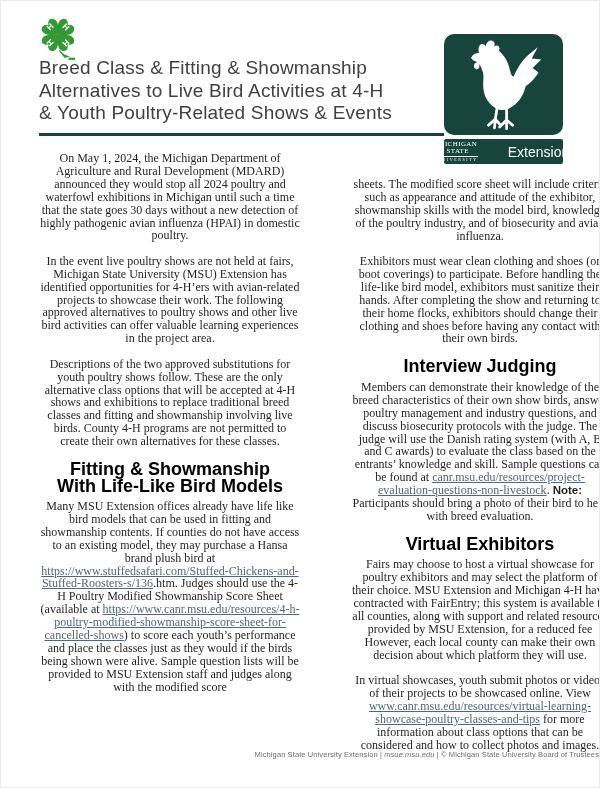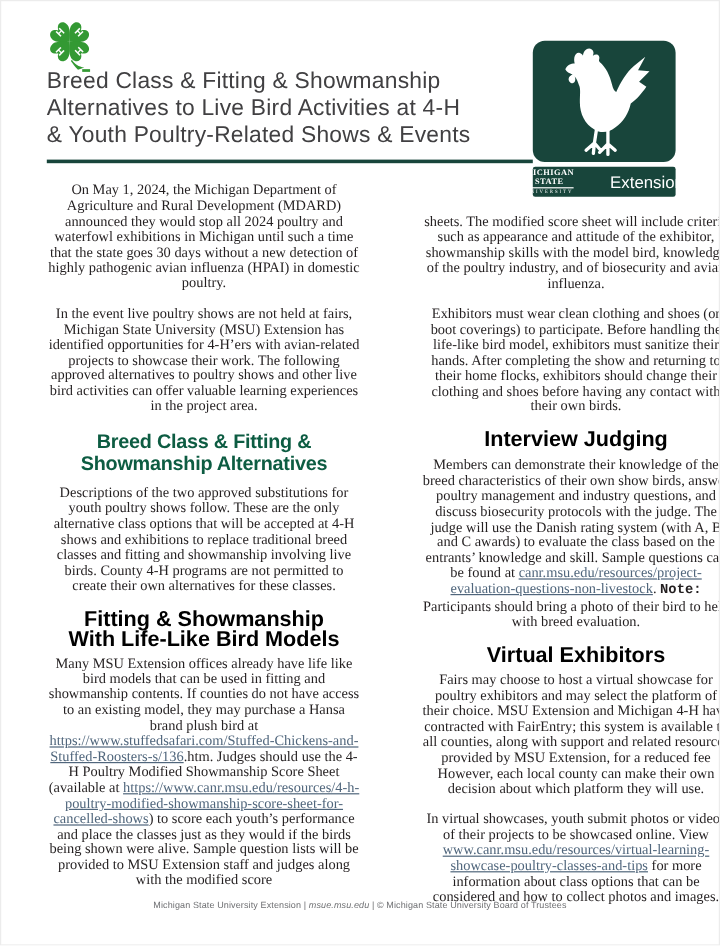--- a/index.html
+++ b/index.html
@@ -18,42 +18,42 @@
   .rooster-box {
     position:absolute; left:443px; top:33px; width:119px; height:101px;
     background:#18453B; border-radius:10px; display:flex; align-items:center; justify-content:center;
   }
   .msu-bar {
     position:absolute; left:443px; top:138px; width:119px; height:25px;
     background:#18453B; border-radius:2px; color:#fff;
     display:flex; align-items:center; justify-content:center; gap:5px;
   }
   .msu-wordmark { text-align:center; line-height:1; }
-  .msu-line1 { font-family:"Liberation Serif", serif; font-weight:bold; font-size:7px; letter-spacing:0.4px; border-bottom:1px solid #fff; padding-bottom:1px; }
+  .msu-line1 { font-family:"Liberation Serif", serif; font-weight:normal; font-size:7px; letter-spacing:0.4px; border-bottom:1px solid #fff; padding-bottom:1px; }
   .msu-line2 { font-family:"Liberation Serif", serif; font-size:4px; letter-spacing:1.6px; margin-top:1px; }
   .msu-divider { width:1px; height:14px; background:#ffffff; }
   .msu-extension-label { font-family:"Liberation Sans", sans-serif; font-size:14px;padding-left:20px; }
   .col { position:absolute; font-size:12px; line-height:12.9px;text-align:center; }
   .col-left  { left:38px;  top:151px; width:262px; }
   .col-right { left:310px; top:177px; width:258px;margin-left:40px; }
   .col p { margin:0 0 12.5px 0; }
   .h2 {
     font-family:"Liberation Sans", sans-serif; font-weight:bold; font-size:16.5px;
     line-height:19px; color:#0D5C42; white-space:pre-line; margin:14px 0 7px 0; letter-spacing:-0.2px;
   }
   .h3 {
     font-family:"Liberation Sans", sans-serif; font-weight:bold; 
     font-size:18px; line-height:16.5px; color:#000000; white-space:pre-line; margin:13px 0 6px 0;
   }
   .run-plain { }
   .run-link { color:#50667C; text-decoration:underline; overflow-wrap:break-word; }
-  .run-bold { font-family:Liberation Mono, monospace; font-weight:bold; font-size:11.5px; }
+  .run-bold { font-family:Liberation Sans, sans-serif; font-weight:bold; font-size:11.5px; }
   .run-italic { font-style:italic; }
   .page-footer {
-    position:absolute; left:0; right:0; top:749px; text-align:center;
+    position:absolute; left:0; right:0; top:749px; text-align:right;
     font-family:"Liberation Sans", sans-serif; font-size:7.5px; color:#6E6F72; letter-spacing:0.1px;
   }
 </style>
 </head>
 <body>
 
 <div class="page">
 
   <svg class="clover" viewBox="0 0 48 56" width="42" height="49" aria-hidden="true">
     <g>
@@ -116,22 +116,20 @@
       <div class="msu-line1">MICHIGAN STATE</div>
       <div class="msu-line2">UNIVERSITY</div>
     </div>
     <div class="msu-divider"></div>
     <div class="msu-extension-label">Extension</div>
   </div>
 
   <div class="col col-left">
     <p><span class="run-plain">On May 1, 2024, the Michigan Department of Agriculture and Rural Development (MDARD) announced they would stop all 2024 poultry and waterfowl exhibitions in Michigan until such a time that the state goes 30 days without a new detection of highly pathogenic avian influenza (HPAI) in domestic poultry.</span></p>
     <p><span class="run-plain">In the event live poultry shows are not held at fairs, Michigan State University (MSU) Extension has identified opportunities for 4-H’ers with avian-related projects to showcase their work. The following approved alternatives to poultry shows and other live bird activities can offer valuable learning experiences in the project area.</span></p>
-    <div class="h2">Breed Class &amp; Fitting &amp;
-Showmanship Alternatives</div>
     <p><span class="run-plain">Descriptions of the two approved substitutions for youth poultry shows follow. These are the only alternative class options that will be accepted at 4-H shows and exhibitions to replace traditional breed classes and fitting and showmanship involving live birds. County 4-H programs are not permitted to create their own alternatives for these classes.</span></p>
     <div class="h3">Fitting &amp; Showmanship
 With Life-Like Bird Models</div>
     <p><span class="run-plain">Many MSU Extension offices already have life like bird models that can be used in fitting and showmanship contents. If counties do not have access to an existing model, they may purchase a Hansa brand plush bird at </span><span class="run-link">https://www.stuffedsafari.com/Stuffed-Chickens-and-Stuffed-Roosters-s/136</span><span class="run-plain">.htm. Judges should use the 4-H Poultry Modified Showmanship Score Sheet (available at </span><span class="run-link">https://www.canr.msu.edu/resources/4-h-poultry-modified-showmanship-score-sheet-for-cancelled-shows</span><span class="run-plain">) to score each youth’s performance and place the classes just as they would if the birds being shown were alive. Sample question lists will be provided to MSU Extension staff and judges along with the modified score</span></p>
   </div>
 
   <div class="col col-right">
     <p><span class="run-plain">sheets. The modified score sheet will include criteria such as appearance and attitude of the exhibitor, showmanship skills with the model bird, knowledge of the poultry industry, and of biosecurity and avian influenza.</span></p>
     <p><span class="run-plain">Exhibitors must wear clean clothing and shoes (or boot coverings) to participate. Before handling the life-like bird model, exhibitors must sanitize their hands. After completing the show and returning to their home flocks, exhibitors should change their clothing and shoes before having any contact with their own birds.</span></p>
     <div class="h3">Interview Judging</div>

